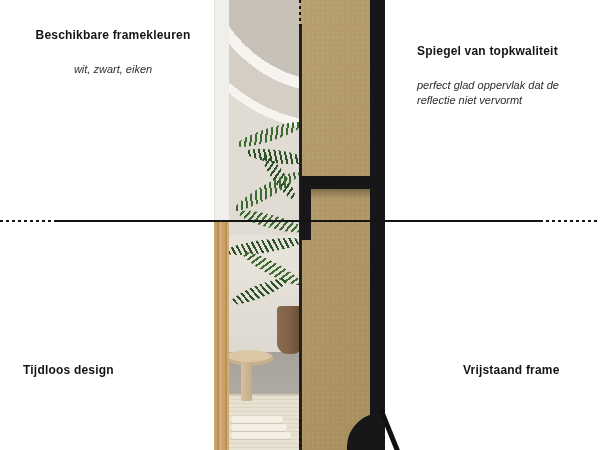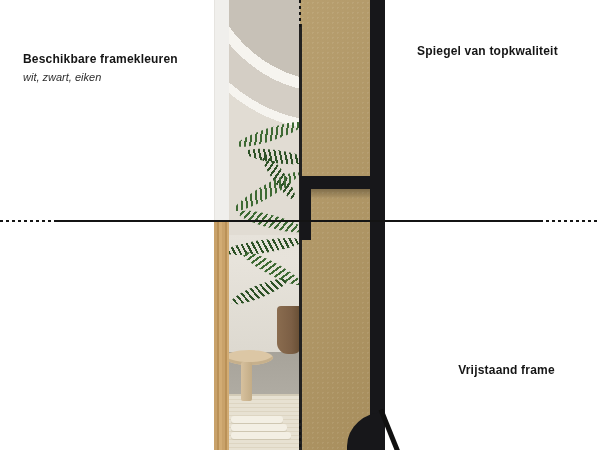--- a/index.html
+++ b/index.html
@@ -4,25 +4,25 @@
 <style>
   html,body{margin:0;padding:0;background:#fff;}
   #canvas{
     position:relative;width:600px;height:450px;overflow:hidden;
     background:var(--background,#fff);
     font-family:"Liberation Sans",sans-serif;
   }
   
   .note{position:absolute;color:var(--text,#1c1c1c);}
   .note .title{font-size:12px;font-weight:700;letter-spacing:.2px;color:#151515;}
-  .note .subtitle{margin-top:4px;font-size:11px;font-style:italic;line-height:15px;color:#2d2d2d;}
-  .note.tl{left:23px;top:52px;text-align:left;width:180px;}
+  .note .subtitle{margin-top:20px;font-size:11px;font-style:italic;line-height:15px;color:#2d2d2d;}
+  .note.tl{left:23px;top:28px;text-align:center;width:180px;}
   .note.tr{right:18px;top:44px;text-align:left;width:165px;}
   .note.bl{left:23px;top:363px;text-align:left;width:140px;}
-  .note.br{right:26px;top:363px;text-align:center;width:135px;}
+  .note.br{right:2px;top:363px;text-align:left;width:135px;}
   
   .h-dash{position:absolute;height:2px;top:220px;background:repeating-linear-gradient(90deg,var(--line,#141414) 0 3px,transparent 3px 6px);z-index:40;}
   .h-solid{position:absolute;height:2px;top:220px;left:57px;width:483px;background:var(--line,#141414);z-index:40;}
   .v-dash{position:absolute;width:2px;left:299px;background:repeating-linear-gradient(180deg,var(--line,#141414) 0 3px,transparent 3px 6px);z-index:40;}
   
   #front{position:absolute;left:214px;top:0;width:86px;height:450px;}
   .frame-strip{position:absolute;left:0;width:15px;}
   .frame-white{top:0;height:221px;background:var(--frame_white,#f0efec);border-right:1px solid #d6d4cf;border-left:1px solid #e6e4e0;}
   .frame-oak{top:221px;height:229px;
     background:repeating-linear-gradient(90deg,var(--frame_oak,#c9a26a) 0 3px,#ba9157 3px 5px,#d2ac74 5px 8px);
@@ -105,20 +105,22 @@
   <div class="h-dash" style="left:540px;width:60px"></div>
   <div class="v-dash" style="top:0;height:27px"></div>
   <div class="v-dash" style="top:420px;height:30px"></div>
 
   <div class="note tl">
     <div class="title">Beschikbare framekleuren</div>
     <div class="subtitle">wit, zwart, eiken</div>
   </div>
   <div class="note tr">
     <div class="title">Spiegel van topkwaliteit</div>
+    <div class="subtitle">perfect glad oppervlak dat de reflectie niet vervormt</div>
   </div>
   <div class="note bl">
+    <div class="title">Tijdloos design</div>
   </div>
   <div class="note br">
     <div class="title">Vrijstaand frame</div>
   </div>
 
 </div>
 
 </body></html>

